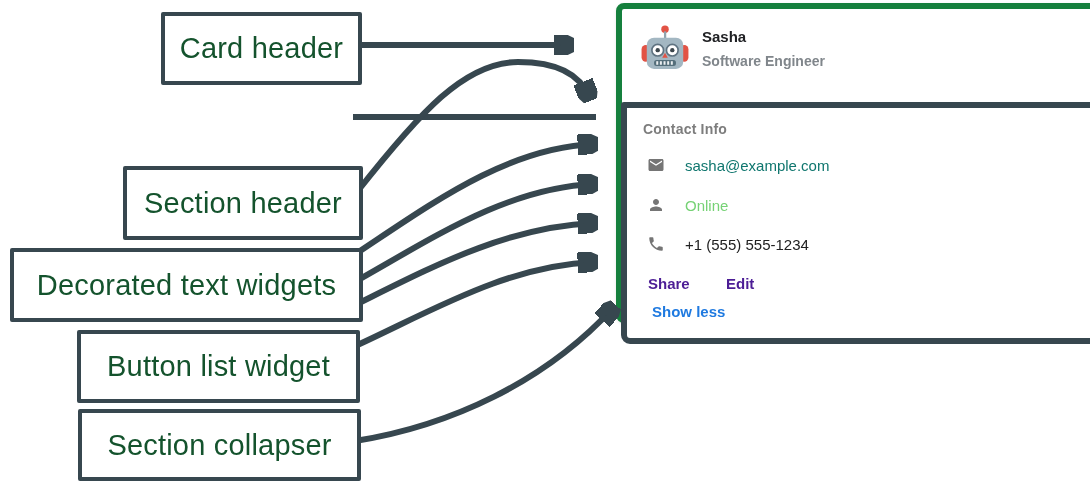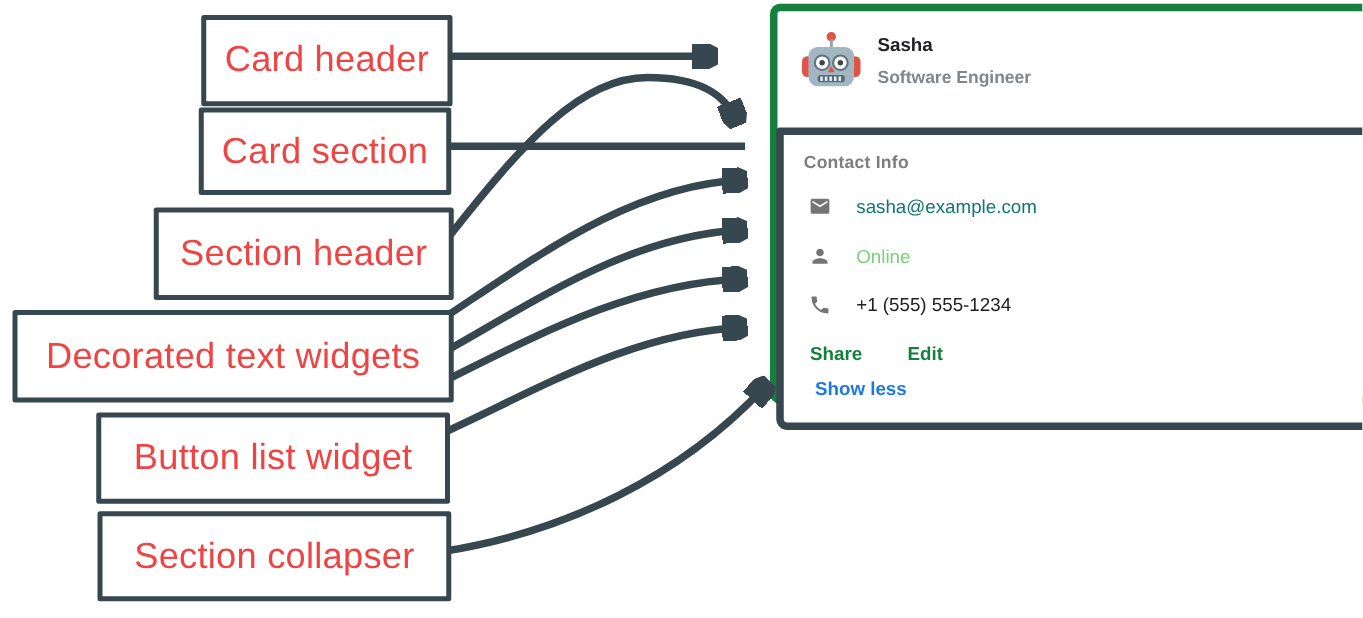--- a/index.html
+++ b/index.html
@@ -5,21 +5,21 @@
   html,body{margin:0;padding:0;background:#ffffff;}
   .stage{
     position:relative;width:1090px;height:494px;overflow:hidden;
     font-family:"Liberation Sans", sans-serif;background:#ffffff;
   }
   
   .anno{
     position:absolute;z-index:3;background:#ffffff;
     border:4px solid #37474F;border-radius:2px;
     display:flex;align-items:center;justify-content:center;
-    font-size:29px;color:#ef4444;letter-spacing:.2px;white-space:nowrap;
+    font-size:29px;color:#14532d;letter-spacing:.2px;white-space:nowrap;
   }
   
   .arrows{position:absolute;left:0;top:0;z-index:2;pointer-events:none;}
   .arrows path{stroke:#37474F;stroke-width:6;fill:none;}
   
   .card{
     position:absolute;left:616px;top:3px;width:499px;height:320px;z-index:1;
     background:#fff;border:6px solid #15803d;border-radius:8px;
     box-shadow:0 1px 3px rgba(60,64,67,.12);box-sizing:border-box;text-align:right;
   }
@@ -30,21 +30,21 @@
   .section{
     position:absolute;left:-1px;top:79px;width:501px;height:242px;box-sizing:border-box;
     background:#fff;border:6px solid #37474F;border-radius:3px 3px 9px 9px;margin-top:14px;
   }
   
   .sec-label{position:absolute;left:16px;top:13px;font-size:14px;font-weight:600;color:#7d7d7d;letter-spacing:.2px;}
   .row{position:absolute;height:24px;display:flex;align-items:center;}
   .row .ic{position:absolute;left:20px;width:18px;height:18px;}
   .row .tx{position:absolute;left:58px;font-size:15px;color:#212121;white-space:nowrap;}
   .row-0{top:45px;} .row-1{top:85px;} .row-2{top:124px;}
-  .btn{position:absolute;top:167px;font-size:15px;font-weight:600;color:#15803d;cursor:pointer;}
+  .btn{position:absolute;top:167px;font-size:15px;font-weight:600;color:#4c1d95;cursor:pointer;}
   .btn-share{left:21px;} .btn-edit{left:99px;}
   .collapser{position:absolute;left:25px;top:195px;font-size:15px;font-weight:700;color:#1f7ae0;cursor:pointer;}
 </style>
 </head>
 <body>
 
 <div class="stage">
 
   <svg class="arrows" width="1090" height="494" viewBox="0 0 1090 494">
     <defs>
@@ -56,21 +56,20 @@
     <path d="M 353 117 L 596 117"></path>
     <path d="M 357 192 C 420 112, 465 62, 518 62 C 558 62, 580 74, 589 97" marker-end="url(#ah)"></path>
     <path d="M 351 257 C 430 205, 505 148, 594 144" marker-end="url(#ah)"></path>
     <path d="M 351 284 C 430 240, 505 188, 594 184" marker-end="url(#ah)"></path>
     <path d="M 351 307 C 430 268, 505 227, 594 223" marker-end="url(#ah)"></path>
     <path d="M 353 347 C 430 312, 505 266, 594 262" marker-end="url(#ah)"></path>
     <path d="M 355 441 C 450 426, 545 382, 613 308" marker-end="url(#ah)"></path>
   </svg>
 
   <div class="anno" style="left:161px;top:12px;width:193px;height:65px;">Card header</div>
-  <div class="anno" style="left:159px;top:86px;width:194px;height:62px;">Card section</div>
   <div class="anno" style="left:10px;top:248px;width:345px;height:66px;">Decorated text widgets</div>
   <div class="anno" style="left:123px;top:166px;width:232px;height:66px;">Section header</div>
   <div class="anno" style="left:77px;top:330px;width:275px;height:65px;">Button list widget</div>
   <div class="anno" style="left:78px;top:409px;width:275px;height:64px;">Section collapser</div>
 
   <div class="card">
 
     <div class="card-header">
       <svg class="avatar" viewBox="0 0 48 48">
         <circle cx="24" cy="8" r="3.6" fill="#e25345"></circle>

